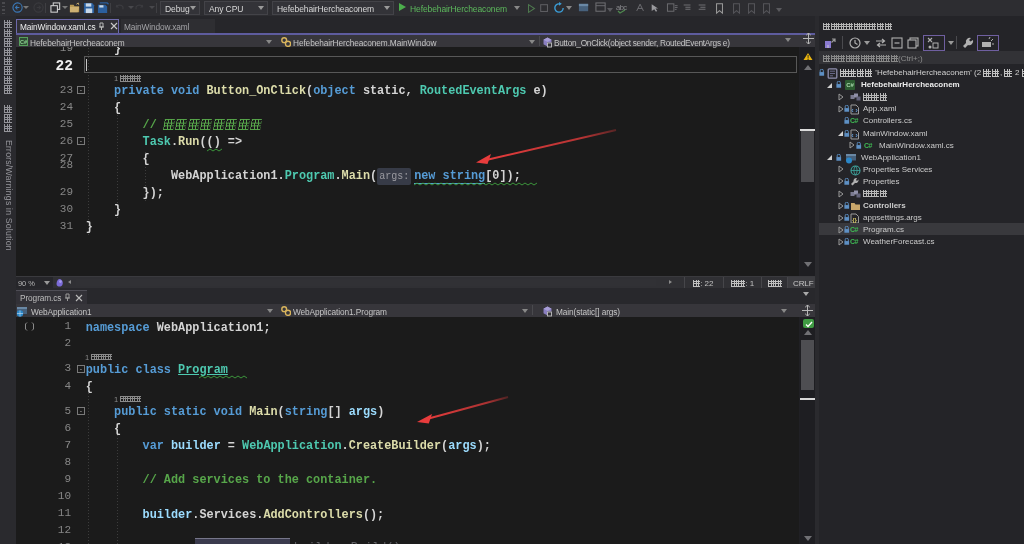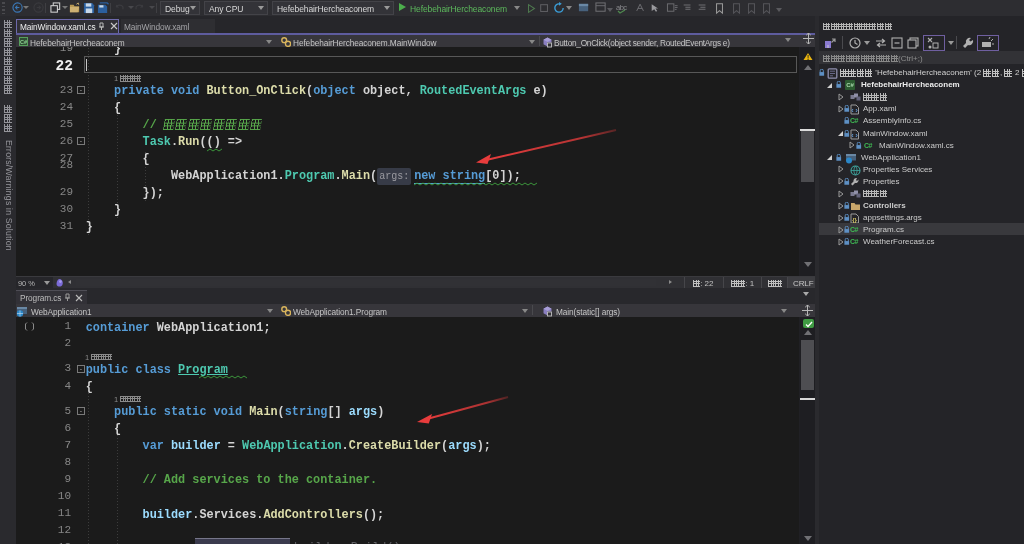--- a/index.html
+++ b/index.html
@@ -197,21 +197,21 @@
 <div class="gn" style="left:53px;top:220.0px">31</div>
 <div class="gn" style="left:46px;top:57.8px;width:27px;color:#f0f0f0;font-size:14.5px;font-weight:700">22</div>
 <div class="ab" style="left:77px;top:86.3px;width:8px;height:8px;border:1px solid #7a7a7a;background:#1b1b1b;color:#bbb;font-size:7px;line-height:6px;text-align:center">-</div>
 <div class="ab" style="left:77px;top:137.3px;width:8px;height:8px;border:1px solid #7a7a7a;background:#1b1b1b;color:#bbb;font-size:7px;line-height:6px;text-align:center">-</div>
 <div class="ab" style="left:88px;top:46.5px;width:1px;height:188.5px;background:repeating-linear-gradient(0deg,#3c3c3c 0 1px,transparent 1px 3px)"></div>
 <div class="ab" style="left:116.5px;top:98px;width:1px;height:120px;background:repeating-linear-gradient(0deg,#3c3c3c 0 1px,transparent 1px 3px)"></div>
 <div class="ab" style="left:145px;top:150px;width:1px;height:51px;background:repeating-linear-gradient(0deg,#3c3c3c 0 1px,transparent 1px 3px)"></div>
 <div class="ab" style="left:84px;top:56.0px;width:713px;height:16.5px;border:1px solid #585858"></div>
 <div class="ab" style="left:86px;top:58.8px;width:1px;height:12.5px;background:#c8c8c8"></div>
 <div class="ab" style="left:114px;top:74.2px;font-size:7.5px;color:#8a8a8a">1 <i class="zh" style="width:6.3px;height:6.5px;margin-right:0.8px;background:repeating-linear-gradient(0deg,#8a8a8a 0 1px,transparent 1px 2.7px),repeating-linear-gradient(90deg,#8a8a8a 0 1px,transparent 1px 2.7px);"></i><i class="zh" style="width:6.3px;height:6.5px;margin-right:0.8px;background:repeating-linear-gradient(0deg,#8a8a8a 0 1px,transparent 1px 2.7px),repeating-linear-gradient(90deg,#8a8a8a 0 1px,transparent 1px 2.7px);"></i><i class="zh" style="width:6.3px;height:6.5px;margin-right:0.8px;background:repeating-linear-gradient(0deg,#8a8a8a 0 1px,transparent 1px 2.7px),repeating-linear-gradient(90deg,#8a8a8a 0 1px,transparent 1px 2.7px);"></i></div>
-<div class="code" style="left:85.7px;top:83.3px"><span style="color:#569cd6">    private void </span><span style="color:#dcdcaa">Button_OnClick</span><span style="color:#d4d4d4">(</span><span style="color:#569cd6">object</span><span style="color:#d4d4d4"> object, </span><span style="color:#4ec9b0">RoutedEventArgs</span><span style="color:#d4d4d4"> e)</span></div>
+<div class="code" style="left:85.7px;top:83.3px"><span style="color:#569cd6">    private void </span><span style="color:#dcdcaa">Button_OnClick</span><span style="color:#d4d4d4">(</span><span style="color:#569cd6">object</span><span style="color:#d4d4d4"> static, </span><span style="color:#4ec9b0">RoutedEventArgs</span><span style="color:#d4d4d4"> e)</span></div>
 <div class="code" style="left:85.7px;top:100.3px"><span style="color:#d4d4d4">    {</span></div>
 <div class="code" style="left:85.7px;top:117.3px"><span style="color:#57a64a">        // </span><i class="zh" style="width:10.3px;height:10.5px;margin-right:2.2px;transform:skewX(-10deg);background:repeating-linear-gradient(0deg,#57a64a 0 1px,transparent 1px 3.3px),repeating-linear-gradient(90deg,#57a64a 0 1px,transparent 1px 3.3px);"></i><i class="zh" style="width:10.3px;height:10.5px;margin-right:2.2px;transform:skewX(-10deg);background:repeating-linear-gradient(0deg,#57a64a 0 1px,transparent 1px 3.3px),repeating-linear-gradient(90deg,#57a64a 0 1px,transparent 1px 3.3px);"></i><i class="zh" style="width:10.3px;height:10.5px;margin-right:2.2px;transform:skewX(-10deg);background:repeating-linear-gradient(0deg,#57a64a 0 1px,transparent 1px 3.3px),repeating-linear-gradient(90deg,#57a64a 0 1px,transparent 1px 3.3px);"></i><i class="zh" style="width:10.3px;height:10.5px;margin-right:2.2px;transform:skewX(-10deg);background:repeating-linear-gradient(0deg,#57a64a 0 1px,transparent 1px 3.3px),repeating-linear-gradient(90deg,#57a64a 0 1px,transparent 1px 3.3px);"></i><i class="zh" style="width:10.3px;height:10.5px;margin-right:2.2px;transform:skewX(-10deg);background:repeating-linear-gradient(0deg,#57a64a 0 1px,transparent 1px 3.3px),repeating-linear-gradient(90deg,#57a64a 0 1px,transparent 1px 3.3px);"></i><i class="zh" style="width:10.3px;height:10.5px;margin-right:2.2px;transform:skewX(-10deg);background:repeating-linear-gradient(0deg,#57a64a 0 1px,transparent 1px 3.3px),repeating-linear-gradient(90deg,#57a64a 0 1px,transparent 1px 3.3px);"></i><i class="zh" style="width:10.3px;height:10.5px;margin-right:2.2px;transform:skewX(-10deg);background:repeating-linear-gradient(0deg,#57a64a 0 1px,transparent 1px 3.3px),repeating-linear-gradient(90deg,#57a64a 0 1px,transparent 1px 3.3px);"></i><i class="zh" style="width:10.3px;height:10.5px;margin-right:2.2px;transform:skewX(-10deg);background:repeating-linear-gradient(0deg,#57a64a 0 1px,transparent 1px 3.3px),repeating-linear-gradient(90deg,#57a64a 0 1px,transparent 1px 3.3px);"></i></div>
 <div class="code" style="left:85.7px;top:134.3px"><span style="color:#4ec9b0">        Task</span><span style="color:#d4d4d4">.</span><span style="color:#dcdcaa">Run</span><span style="color:#d4d4d4">(()</span><span style="color:#d4d4d4"> =&gt;</span></div>
 <svg class="ab" style="left:206.6px;top:147.6px" width="16" height="4" viewBox="0 0 16 4">
     <path d="M0 3l3 -2l3 2l3 -2l3 2l3 -2" stroke="#3fa33f" stroke-width="0.9" fill="none"></path>
   </svg>
 <div class="code" style="left:85.7px;top:151.3px"><span style="color:#d4d4d4">        {</span></div>
 <div class="code" style="left:85.7px;top:168.3px"><span style="color:#d4d4d4">            WebApplication1.</span><span style="color:#4ec9b0">Program</span><span style="color:#d4d4d4">.</span><span style="color:#dcdcaa">Main</span><span style="color:#d4d4d4">(</span><span style="display:inline-block;background:#373b47;color:#9a9aa0;border-radius:2px;font-size:10px;font-weight:400;padding:0 2px;margin-right:3px;vertical-align:baseline">args:</span><span style="color:#569cd6;border-bottom:1.2px solid #4f9fd0">new string</span><span style="color:#d4d4d4">[0]);</span></div>
 <div class="code" style="left:85.7px;top:185.3px"><span style="color:#d4d4d4">        });</span></div>
 <div class="code" style="left:85.7px;top:202.3px"><span style="color:#d4d4d4">    }</span></div>
@@ -312,21 +312,21 @@
 <div class="gn" style="left:51px;top:541.4px">13</div>
 <div class="ab" style="left:77px;top:364.7px;width:8px;height:8px;border:1px solid #7a7a7a;background:#1b1b1b;color:#bbb;font-size:7px;line-height:6px;text-align:center">-</div>
 <div class="ab" style="left:77px;top:406.9px;width:8px;height:8px;border:1px solid #7a7a7a;background:#1b1b1b;color:#bbb;font-size:7px;line-height:6px;text-align:center">-</div>
 <div class="ab" style="left:88px;top:385.3px;width:1px;height:158.7px;background:repeating-linear-gradient(0deg,#3c3c3c 0 1px,transparent 1px 3px)"></div>
 <div class="ab" style="left:116.5px;top:427.5px;width:1px;height:116.5px;background:repeating-linear-gradient(0deg,#3c3c3c 0 1px,transparent 1px 3px)"></div>
 <svg class="ab" style="left:25px;top:322.0px" width="9" height="9" viewBox="0 0 9 9">
     <path d="M2 0.5L0.5 2v5L2 8.5M7 0.5L8.5 2v5L7 8.5" stroke="#8a8a8a" stroke-width="1" fill="none"></path>
   </svg>
 <div class="ab" style="left:85px;top:352.6px;font-size:7.5px;color:#8a8a8a">1 <i class="zh" style="width:6.3px;height:6.5px;margin-right:0.8px;background:repeating-linear-gradient(0deg,#8a8a8a 0 1px,transparent 1px 2.7px),repeating-linear-gradient(90deg,#8a8a8a 0 1px,transparent 1px 2.7px);"></i><i class="zh" style="width:6.3px;height:6.5px;margin-right:0.8px;background:repeating-linear-gradient(0deg,#8a8a8a 0 1px,transparent 1px 2.7px),repeating-linear-gradient(90deg,#8a8a8a 0 1px,transparent 1px 2.7px);"></i><i class="zh" style="width:6.3px;height:6.5px;margin-right:0.8px;background:repeating-linear-gradient(0deg,#8a8a8a 0 1px,transparent 1px 2.7px),repeating-linear-gradient(90deg,#8a8a8a 0 1px,transparent 1px 2.7px);"></i></div>
 <div class="ab" style="left:114px;top:394.8px;font-size:7.5px;color:#8a8a8a">1 <i class="zh" style="width:6.3px;height:6.5px;margin-right:0.8px;background:repeating-linear-gradient(0deg,#8a8a8a 0 1px,transparent 1px 2.7px),repeating-linear-gradient(90deg,#8a8a8a 0 1px,transparent 1px 2.7px);"></i><i class="zh" style="width:6.3px;height:6.5px;margin-right:0.8px;background:repeating-linear-gradient(0deg,#8a8a8a 0 1px,transparent 1px 2.7px),repeating-linear-gradient(90deg,#8a8a8a 0 1px,transparent 1px 2.7px);"></i><i class="zh" style="width:6.3px;height:6.5px;margin-right:0.8px;background:repeating-linear-gradient(0deg,#8a8a8a 0 1px,transparent 1px 2.7px),repeating-linear-gradient(90deg,#8a8a8a 0 1px,transparent 1px 2.7px);"></i></div>
-<div class="code" style="left:85.7px;top:319.5px"><span style="color:#569cd6">container </span><span style="color:#d4d4d4">WebApplication1;</span></div>
+<div class="code" style="left:85.7px;top:319.5px"><span style="color:#569cd6">namespace </span><span style="color:#d4d4d4">WebApplication1;</span></div>
 <div class="code" style="left:85.7px;top:361.7px"><span style="color:#569cd6">public class </span><span style="color:#4ec9b0;text-decoration:underline">Program</span></div>
 <div class="code" style="left:85.7px;top:378.8px"><span style="color:#d4d4d4">{</span></div>
 <div class="code" style="left:85.7px;top:403.9px"><span style="color:#569cd6">    public static void </span><span style="color:#dcdcaa">Main</span><span style="color:#d4d4d4">(</span><span style="color:#569cd6">string</span><span style="color:#d4d4d4">[] </span><span style="color:#9cdcfe">args</span><span style="color:#d4d4d4">)</span></div>
 <div class="code" style="left:85.7px;top:421.0px"><span style="color:#d4d4d4">    {</span></div>
 <div class="code" style="left:85.7px;top:438.1px"><span style="color:#569cd6">        var</span><span style="color:#9cdcfe"> builder</span><span style="color:#d4d4d4"> = </span><span style="color:#4ec9b0">WebApplication</span><span style="color:#d4d4d4">.</span><span style="color:#dcdcaa">CreateBuilder</span><span style="color:#d4d4d4">(</span><span style="color:#9cdcfe">args</span><span style="color:#d4d4d4">);</span></div>
 <div class="code" style="left:85.7px;top:472.3px"><span style="color:#57a64a">        // Add services to the container.</span></div>
 <div class="code" style="left:85.7px;top:506.5px"><span style="color:#9cdcfe">        builder</span><span style="color:#d4d4d4">.Services.</span><span style="color:#dcdcaa">AddControllers</span><span style="color:#d4d4d4">();</span></div>
 <svg class="ab" style="left:199px;top:375.0px" width="51" height="4" viewBox="0 0 51 4">
     <path d="M0 3l3 -2l3 2l3 -2l3 2l3 -2l3 2l3 -2l3 2l3 -2l3 2l3 -2l3 2l3 -2l3 2l3 -2l3 2" stroke="#3fa33f" stroke-width="0.9" fill="none"></path>
   </svg>
@@ -425,21 +425,21 @@
 <svg class="ab" style="left:850px;top:104.3px" width="9" height="11" viewBox="0 0 9 11">
     <path d="M1 1h5l2.5 2.5V10H1z" fill="none" stroke="#9a9a9a" stroke-width="1"></path>
     <path d="M3 5L2 6.5 3 8M6 5l1 1.5L6 8" stroke="#6aa7e8" stroke-width="0.9" fill="none"></path>
   </svg>
 <div class="ab" style="left:863px;top:104.3px;font-size:8px;font-weight:400;letter-spacing:0px;color:#cccccc;white-space:nowrap">App.xaml</div>
 <svg class="ab" style="left:844px;top:117.4px" width="5.5" height="7" viewBox="0 0 6 8">
     <path d="M1.2 3.5V2a1.8 1.8 0 0 1 3.6 0v1.5" stroke="#5e90c4" stroke-width="1.1" fill="none"></path>
     <rect x="0.3" y="3.5" width="5.4" height="4.2" fill="#5e90c4"></rect>
   </svg>
 <div class="ab" style="left:850px;top:117.4px;color:#3fba54;font-size:7px;font-weight:700;letter-spacing:-0.5px">C#</div>
-<div class="ab" style="left:863px;top:116.4px;font-size:8px;font-weight:400;letter-spacing:0px;color:#cccccc;white-space:nowrap">AssemblyInfo.cs</div>
+<div class="ab" style="left:863px;top:116.4px;font-size:8px;font-weight:400;letter-spacing:0px;color:#cccccc;white-space:nowrap">Controllers.cs</div>
 <div class="ab" style="left:838px;top:131.0px;width:0;height:0;border-left:5px solid transparent;border-bottom:5px solid #d0d0d0"></div>
 <svg class="ab" style="left:844px;top:129.5px" width="5.5" height="7" viewBox="0 0 6 8">
     <path d="M1.2 3.5V2a1.8 1.8 0 0 1 3.6 0v1.5" stroke="#5e90c4" stroke-width="1.1" fill="none"></path>
     <rect x="0.3" y="3.5" width="5.4" height="4.2" fill="#5e90c4"></rect>
   </svg>
 <svg class="ab" style="left:850px;top:128.5px" width="9" height="11" viewBox="0 0 9 11">
     <path d="M1 1h5l2.5 2.5V10H1z" fill="none" stroke="#9a9a9a" stroke-width="1"></path>
     <path d="M3 5L2 6.5 3 8M6 5l1 1.5L6 8" stroke="#6aa7e8" stroke-width="0.9" fill="none"></path>
   </svg>
 <div class="ab" style="left:863px;top:128.5px;font-size:8px;font-weight:400;letter-spacing:0px;color:#cccccc;white-space:nowrap">MainWindow.xaml</div>

